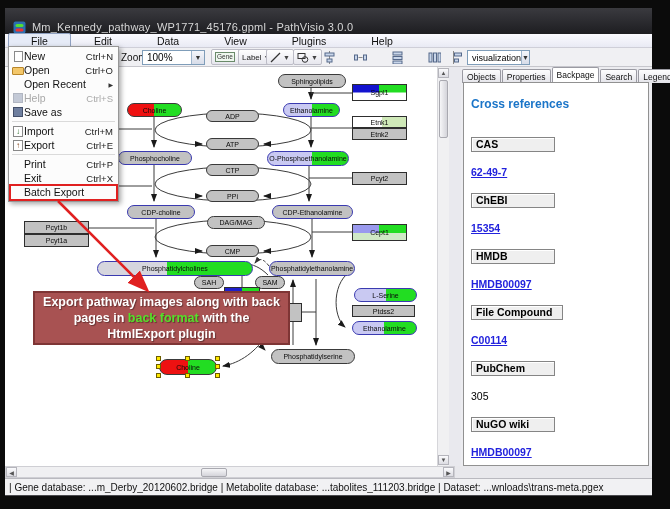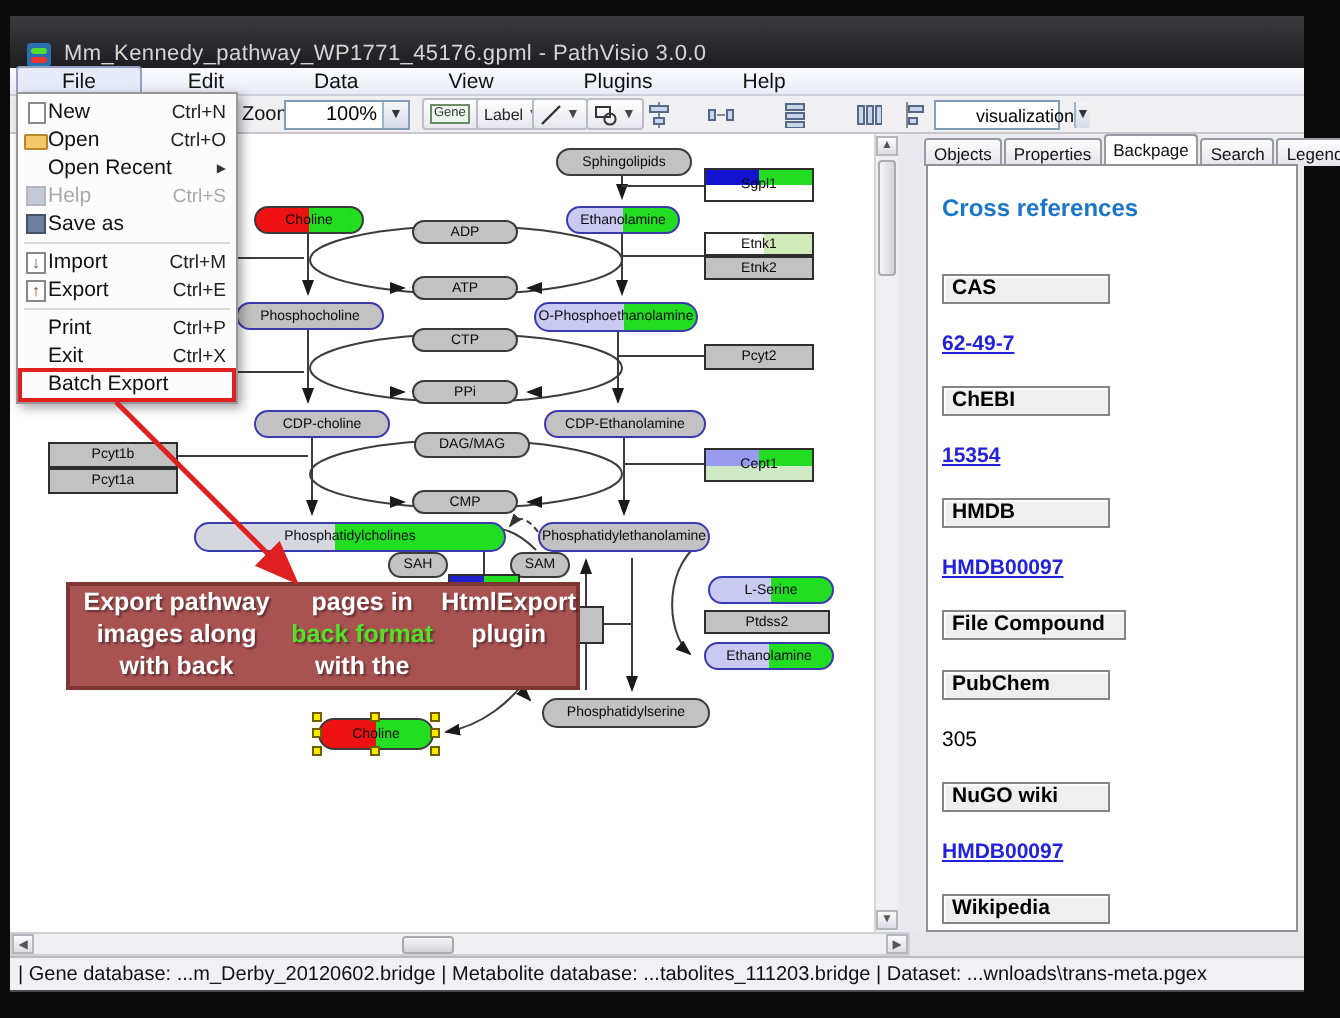--- a/index.html
+++ b/index.html
@@ -9,21 +9,21 @@
 
   
   .win{left:5px;top:8px;width:647px;height:488px;background:#e9e9ee;border:1px solid #4a4a4e;z-index:0}
   .titlebar{left:5px;top:8px;width:647px;height:38px;background:linear-gradient(#3a3a3f,#232327 55%,#141416);display:flex;align-items:center;padding-left:8px;gap:6px;z-index:2}
   .title-text{color:#d6d6d6;font-size:11px;letter-spacing:.2px}
   .menubar{left:5px;top:34px;width:647px;height:14px;background:linear-gradient(#fbfbff,#e9eaf4);border-bottom:1px solid #cfcfd8;display:flex;align-items:center;padding-left:3px;z-index:2}
   .mb-item{font-size:10.5px;color:#111;padding:1px 22px;margin-right:1px}
   .mb-item.pressed{border:1px solid #8fa0c0;background:#e6ebf7;border-radius:2px}
   .toolbar{left:5px;top:48px;width:647px;height:19px;background:#f0f0f3;border-bottom:1px solid #c6c6cc;z-index:2}
   .tb-label{position:absolute;left:116px;top:4px;font-size:10px;color:#111}
-  .combo{position:absolute;height:15px;background:#fff;border:1px solid #7f9db9;display:flex;align-items:center;font-size:10px;padding-left:20px}
+  .combo{position:absolute;height:15px;background:#fff;border:1px solid #7f9db9;display:flex;align-items:center;font-size:10px;padding-left:4px}
   .combo .arrowbox{margin-left:auto;width:13px;height:100%;background:linear-gradient(#f4f6fb,#d7dce8);border-left:1px solid #9db4cc;display:flex;align-items:center;justify-content:center;font-size:7px;color:#333}
   .tbtn{position:absolute;height:16px;top:1px;border:1px solid #bcbcc6;background:linear-gradient(#fefefe,#e7e7ee);border-radius:2px;display:flex;align-items:center;gap:2px;padding:0 3px;font-size:8px;color:#222}
   .tbtn .dn{font-size:7px;color:#444}
   .minibox{display:inline-block;border:1px solid #6a8a6a;background:#eef7ee;font-size:6.5px;line-height:8px;padding:0 1px;color:#333}
   .iconbtn{position:absolute;top:1px;width:19px;height:16px;border:1px solid transparent;display:flex;align-items:center;justify-content:center}
 
   
   .canvas{left:5px;top:67px;width:444px;height:399px;background:#fff;z-index:1}
   svg.layer{position:absolute;left:0;top:0;width:670px;height:509px;pointer-events:none}
   #edges{z-index:4}
@@ -57,21 +57,21 @@
   .menu-item.disabled .mi-label,.menu-item.disabled .mi-shortcut{color:#a9a9a9}
   .menu-sep{height:1px;background:#dadada;margin:2px 3px}
   .submenu-arrow{font-size:6px;color:#333}
   .icon-new{width:9px;height:11px;background:#fff;border:1px solid #8a8a8a}
   .icon-open{width:12px;height:8px;background:#f3c76a;border:1px solid #b8862a;border-radius:1px;margin-top:2px}
   .icon-save{width:10px;height:10px;background:#6f7f9f;border:1px solid #44506a}
   .icon-port{width:10px;height:11px;background:#fff;border:1px solid #888;font-size:8px;line-height:9px;text-align:center;color:#2a6b2a}
   .redbox{left:9px;top:184px;width:109px;height:17px;border:2px solid var(--red);z-index:40}
 
   
-  .callout{left:33px;top:291px;width:257px;height:54px;background:var(--callout_bg);border:2px solid var(--callout_border);z-index:30;display:flex;flex-direction:row;justify-content:center;text-align:center;color:#fff;font-weight:bold;font-size:12.5px;line-height:16px;text-shadow:1px 1px 1px rgba(0,0,0,.4)}
+  .callout{left:33px;top:291px;width:257px;height:54px;background:var(--callout_bg);border:2px solid var(--callout_border);z-index:30;display:flex;flex-direction:column;justify-content:center;text-align:center;color:#fff;font-weight:bold;font-size:12.5px;line-height:16px;text-shadow:1px 1px 1px rgba(0,0,0,.4)}
   .hl{color:var(--highlight_green)}
 
   
   .panelbg{left:461px;top:67px;width:191px;height:399px;background:#ececf0;z-index:2}
   .tabs{left:462px;top:67px;height:16px;display:flex;align-items:flex-end;z-index:3}
   .tab{padding:2px 4px 1px;font-size:8.5px;color:#111;background:linear-gradient(#fdfdfd,#e4e4ea);border:1px solid #9a9aa2;border-bottom:none;border-radius:2px 2px 0 0;margin-right:1px;height:14px;white-space:nowrap}
   .tab.active{background:#fff;height:16px;position:relative;z-index:4}
   .panel{left:463px;top:82px;width:186px;height:384px;background:#fff;border:1px solid #919191;z-index:3;padding:14px 0 0 7px;overflow:hidden}
   .xref-heading{font-size:12px;font-weight:bold;color:var(--heading_blue);margin-bottom:26px}
   .xref{margin-bottom:15px}
@@ -434,20 +434,21 @@
   <div class="xref">
     <div class="xref-box">ChEBI</div>
     <div class="xref-val link">15354</div>
   </div>
   <div class="xref">
     <div class="xref-box">HMDB</div>
     <div class="xref-val link">HMDB00097</div>
   </div>
   <div class="xref">
     <div class="xref-box" style="width:92px">File Compound</div>
+    <div class="xref-val link">C00114</div>
   </div>
   <div class="xref">
     <div class="xref-box">PubChem</div>
     <div class="xref-val plain">305</div>
   </div>
   <div class="xref">
     <div class="xref-box">NuGO wiki</div>
     <div class="xref-val link">HMDB00097</div>
   </div>
   <div class="xref">

